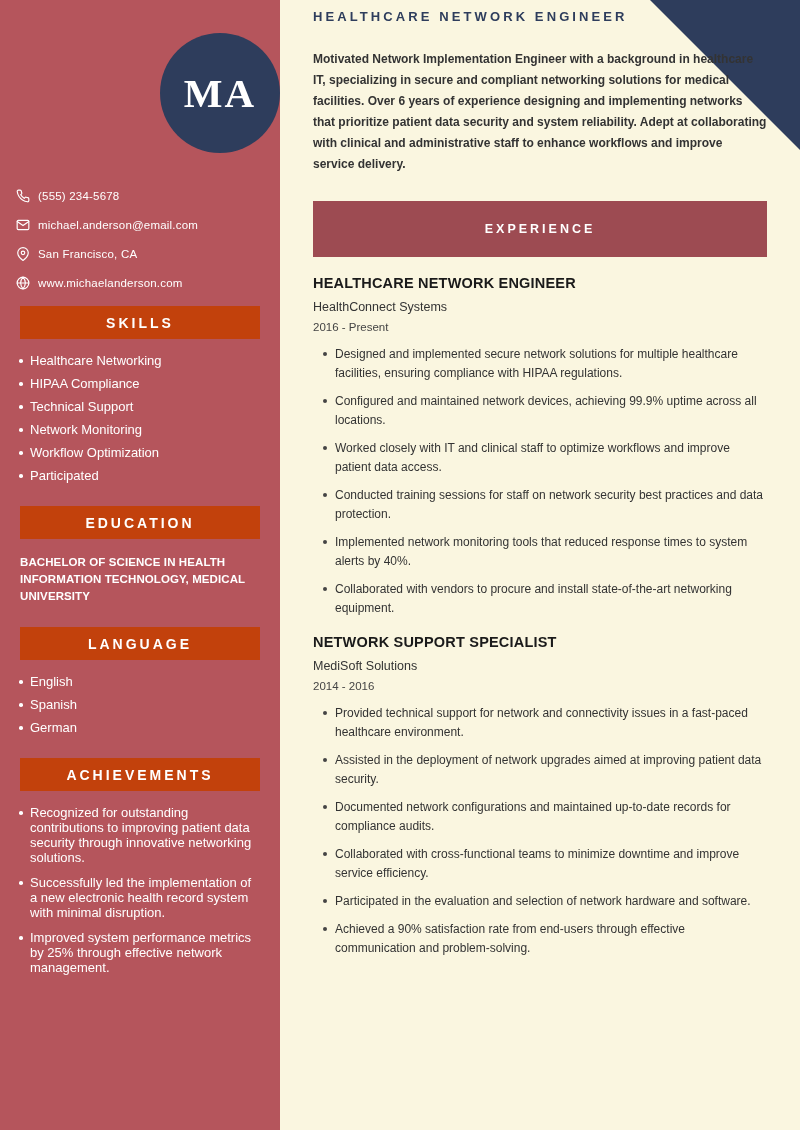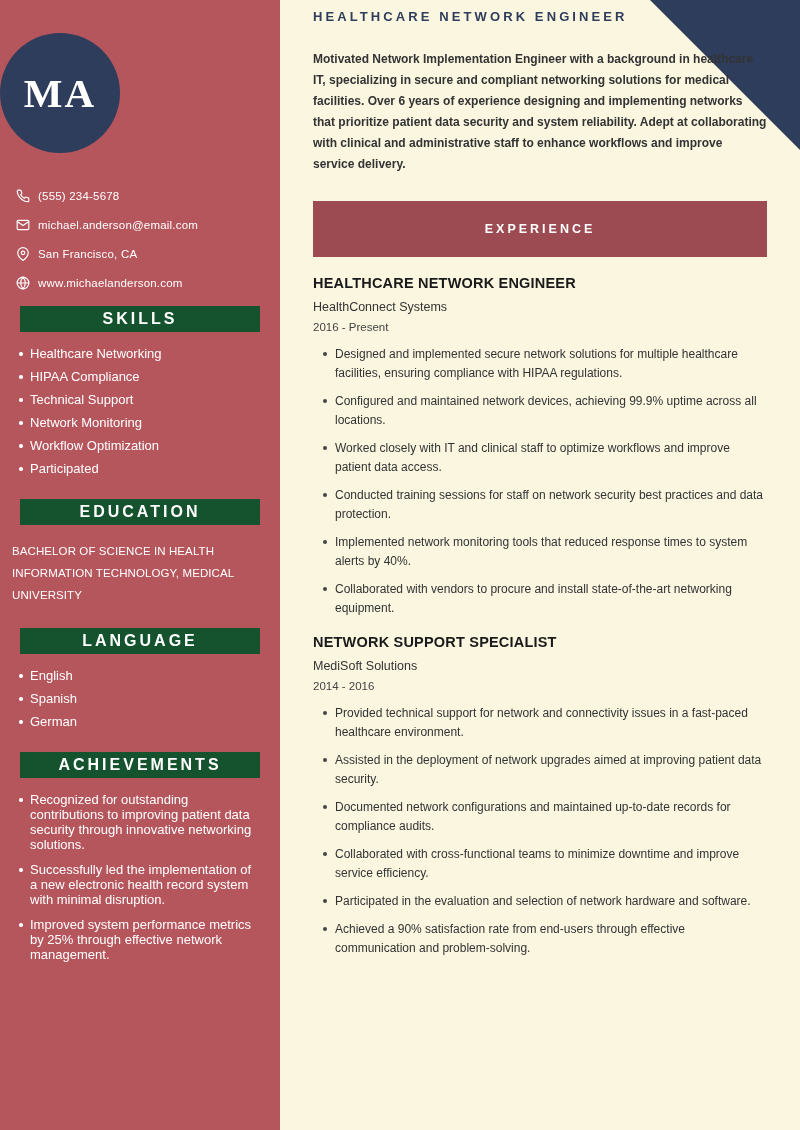--- a/index.html
+++ b/index.html
@@ -26,21 +26,21 @@
     left: 0;
     top: 0;
     width: 280px;
     height: 1130px;
     background: #b5555c;
     color: #ffffff;
   }
   
   .avatar-wrap {
     display: flex;
-    justify-content: flex-start;
+    justify-content: flex-end;
     margin-top: 33px;
   }
   .avatar {
     width: 120px;
     height: 120px;
     border-radius: 50%;
     background: #2e3d5c;
     color: #ffffff;
     display: flex;
     align-items: center;
@@ -69,27 +69,27 @@
   }
   .contact-ic svg { display: block; }
   .contact-txt {
     font-size: 11.5px;
     color: #ffffff;
     letter-spacing: 0.2px;
   }
   
   .sec-bar {
     margin: 0 20px;
-    background: #14532d;
-    height: 26px;
+    background: #c2410c;
+    height: 33px;
     display: flex;
     align-items: center;
     justify-content: center;
     color: #ffffff;
-    font-size: 16px;
+    font-size: 14px;
     letter-spacing: 3px;
     font-weight: bold;
   }
   .sb-skills { margin-top: 16px; }
   .sb-education { margin-top: 22px; }
   .sb-language { margin-top: 22px; }
   .sb-achievements { margin-top: 22px; }
 
   ul.side-list {
     list-style: none;
@@ -111,24 +111,24 @@
     width: 3.5px;
     height: 3.5px;
     border-radius: 50%;
     background: #ffffff;
   }
   ul.ach-list li {
     margin-bottom: 10px;
     line-height: 15px;
   }
   .edu-block {
-    margin: 15px 20px 0 12px;
+    margin: 15px 20px 0 20px;
     font-size: 11.5px;
-    font-weight: normal;
-    line-height: 22px;
+    font-weight: bold;
+    line-height: 17px;
     letter-spacing: 0.1px;
   }
   
   .main {
     position: absolute;
     left: 280px;
     top: 0;
     width: 520px;
     height: 1130px;
   }

